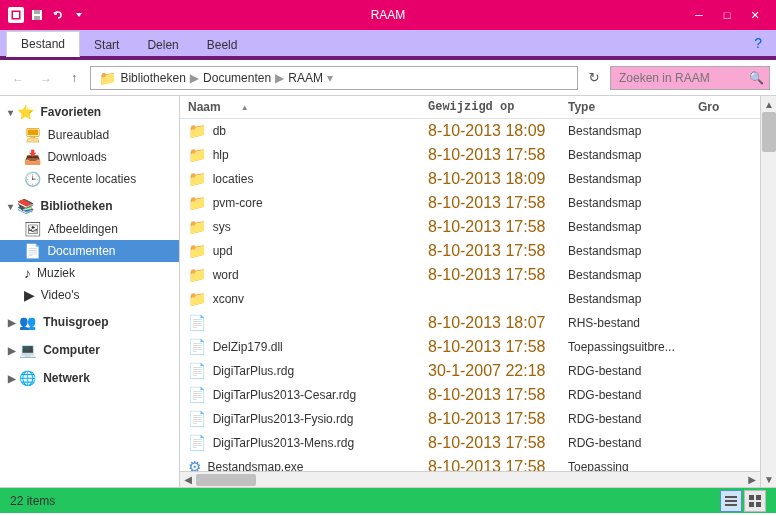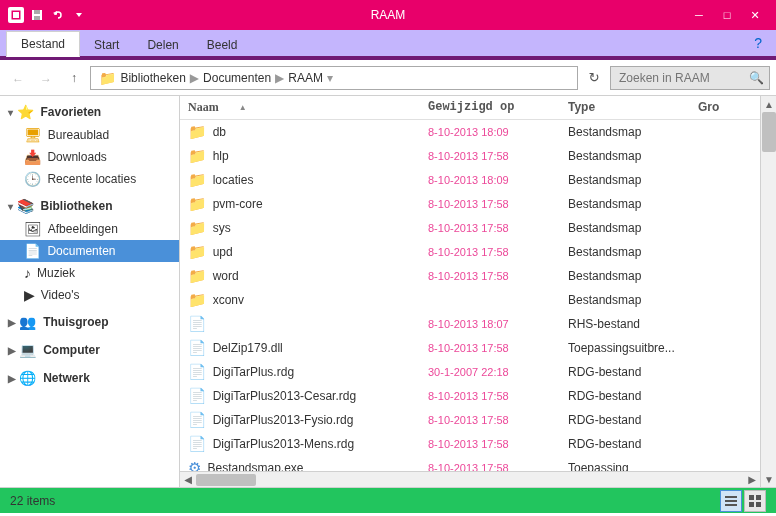--- a/index.html
+++ b/index.html
@@ -57,21 +57,21 @@
     }
     .address-path .folder-icon { color: #e8a000; font-size: 14px; }
     .address-path .breadcrumb-arrow { color: #999; }
     .address-refresh { width: 24px; height: 24px; background: transparent; border: none; cursor: pointer; display: flex; align-items: center; justify-content: center; color: #555; }
     .search-box {
       width: 160px;
       height: 24px;
       border: 1px solid #aaa;
       padding: 0 24px 0 8px;
       font-size: 12px;
-      background: #e5e5e5;
+      background: #f9a8d4;
       position: relative;
     }
     .search-wrapper { position: relative; display: flex; align-items: center; }
     .search-icon { position: absolute; right: 6px; color: #888; font-size: 12px; pointer-events: none; }
 
     
     .main { display: flex; height: calc(516px - 30px - 33px - 36px - 26px); }
 
     
     .sidebar { width: 180px; border-right: 1px solid #d0d0d0; overflow-y: auto; padding: 4px 0; background: white; }
@@ -88,30 +88,30 @@
     .content { flex: 1; display: flex; flex-direction: column; overflow: hidden; }
     .content-header {
       display: flex;
       padding: 2px 0;
       background: white;
       border-bottom: 1px solid #e0e0e0;
       font-size: 12px;
       color: #555;
       font-weight: 600;
     }
-    .col-name { flex: 1; padding: 2px 8px; display: flex; align-items: center; gap: 20px; font-family: Liberation Serif, serif; }
+    .col-name { flex: 1; padding: 2px 8px; display: flex; align-items: center; gap: 20px; }
     .col-modified { width: 140px; padding: 2px 8px; font-family: Liberation Mono, monospace; }
     .col-type { width: 130px; padding: 2px 8px; }
     .col-size { width: 70px; padding: 2px 8px; }
     .sort-arrow { font-size: 8px; color: #888; }
 
     .file-list { flex: 1; overflow-y: auto; background: white; }
     .file-row { display: flex; align-items: center; padding: 2px 0; cursor: pointer; }
     .file-row .row-name { flex: 1; padding: 1px 8px; display: flex; align-items: center; gap: 6px; font-size: 12px; color: #333; }
-    .file-row .row-modified { width: 140px; padding: 1px 8px; font-size: 11px; color: #ec4899; }
+    .file-row .row-modified { width: 140px; padding: 1px 8px; font-size: 16px; color: #a16207; }
     .file-row .row-type { width: 130px; padding: 1px 8px; font-size: 12px; color: #333; }
     .file-row .row-size { width: 70px; padding: 1px 8px; font-size: 12px; color: #333; }
 
     
     .scrollbar-track { width: 16px; background: #f0f0f0; border-left: 1px solid #d0d0d0; display: flex; flex-direction: column; }
 
     
     .status-bar { height: 26px; background: #22c55e; border-top: 1px solid #d0d0d0; display: flex; align-items: center; padding: 0 10px; justify-content: space-between; }
     .status-text { font-size: 12px; color: #333; }
     .view-btns { display: flex; gap: 2px; }

